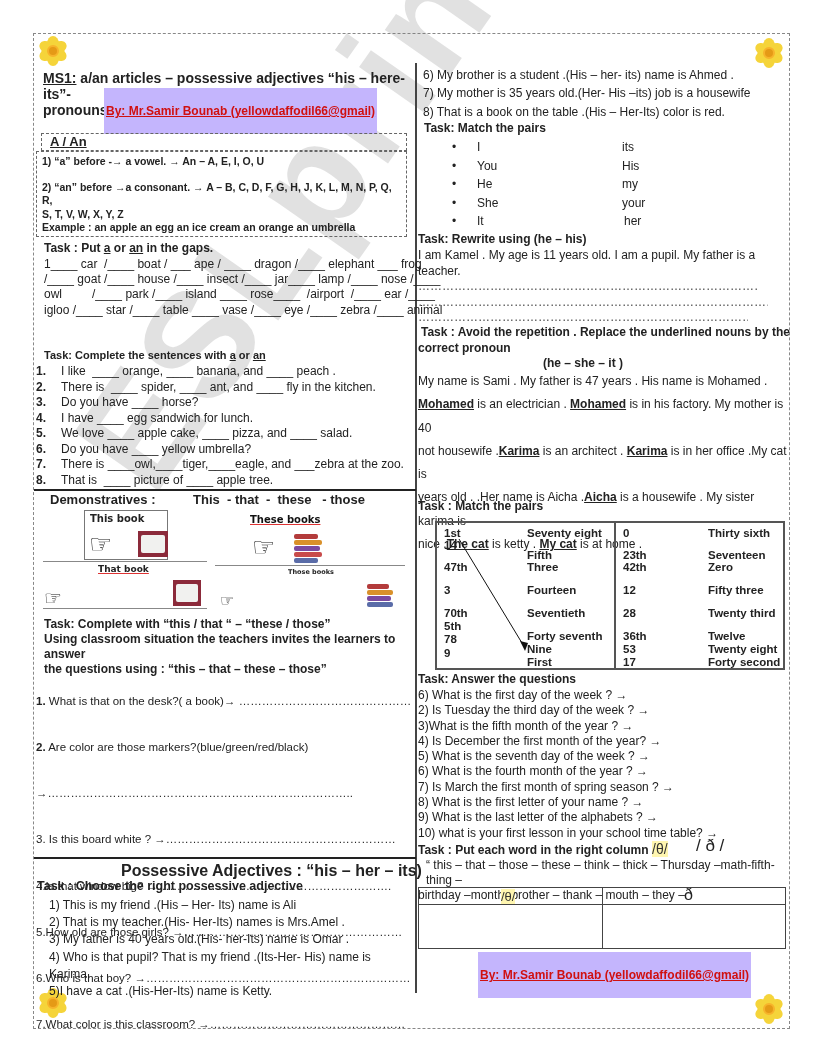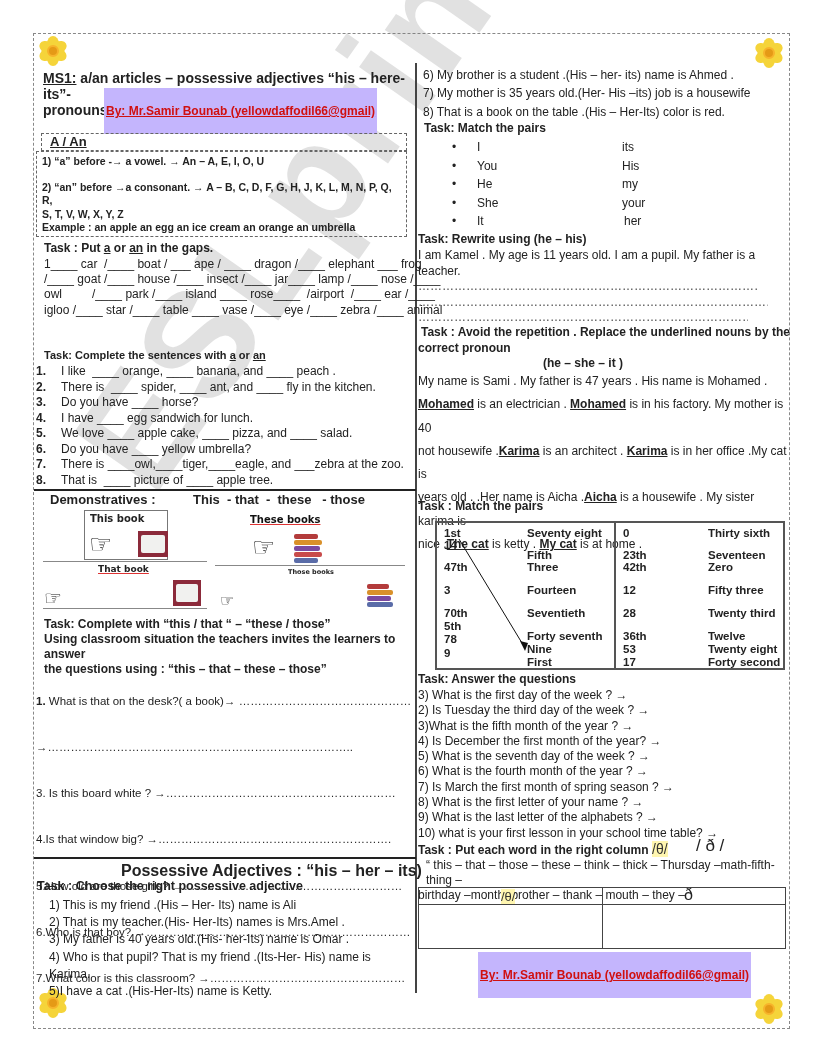--- a/index.html
+++ b/index.html
@@ -177,20 +177,21 @@
 </div>
 <div class="abs" style="left:43px;top:608px;width:164px;height:1px;background:#888;"></div>
 
 <div class="abs" style="left:44px;top:617px;width:370px;font-size:12px;line-height:15px;font-weight:bold;">
   <div>Task: Complete with “this / that “ – “these / those”</div>
   <div>Using classroom situation the teachers invites the learners to answer</div>
   <div>the questions using : “this – that – these – those”</div>
 </div>
 <div class="abs" style="left:36px;top:663px;width:378px;font-size:11.5px;line-height:15.4px;white-space:pre;">
   <div><span class="b">1.</span><span> What is that on the desk?( a book)→ ………………………………………</span></div>
+  <div><span class="b">2.</span><span> Are color are those markers?(blue/green/red/black)</span></div>
   <div>→……………………………………………………………………..</div>
   <div>3. Is this board white ? →……………………………………………………</div>
   <div>4.Is that window big? →…………………………………………………….</div>
   <div>5.How old are those girls? →…………………………………………………</div>
   <div>6.Who is that boy? →……………………………………………………………</div>
   <div>7.What color is this classroom? →……………………………………………</div>
   
   
   
 </div>
@@ -304,21 +305,21 @@
   <div class="mt-cell" style="left:271px;top:38px">Zero</div>
   <div class="mt-cell" style="left:271px;top:61px">Fifty three</div>
   <div class="mt-cell" style="left:271px;top:84px">Twenty third</div>
   <div class="mt-cell" style="left:271px;top:107px">Twelve</div>
   <div class="mt-cell" style="left:271px;top:120px">Twenty eight</div>
   <div class="mt-cell" style="left:271px;top:133px">Forty second</div>
 </div>
 
 <div class="abs" style="left:418px;top:672px;font-size:12px;font-weight:bold;">Task: Answer the questions</div>
 <div class="abs" style="left:418px;top:688px;width:372px;font-size:12px;line-height:15.3px;">
-  <div>3) What is the first day of the week ? →</div>
+  <div>6) What is the first day of the week ? →</div>
   <div>2) Is Tuesday the third day of the week ? →</div>
   <div>3)What is the fifth month of the year ?  →</div>
   <div>4) Is December the first month of the year? →</div>
   <div>5) What is the seventh day of the week ? →</div>
   <div>6) What is the fourth month of the year ? →</div>
   <div>7) Is March the first month of spring season ? →</div>
   <div>8) What is the first letter of your name ? →</div>
   <div>9) What is the last letter of the alphabets ? →</div>
   <div>10) what is your first lesson in your school time table? →</div>
 </div>

